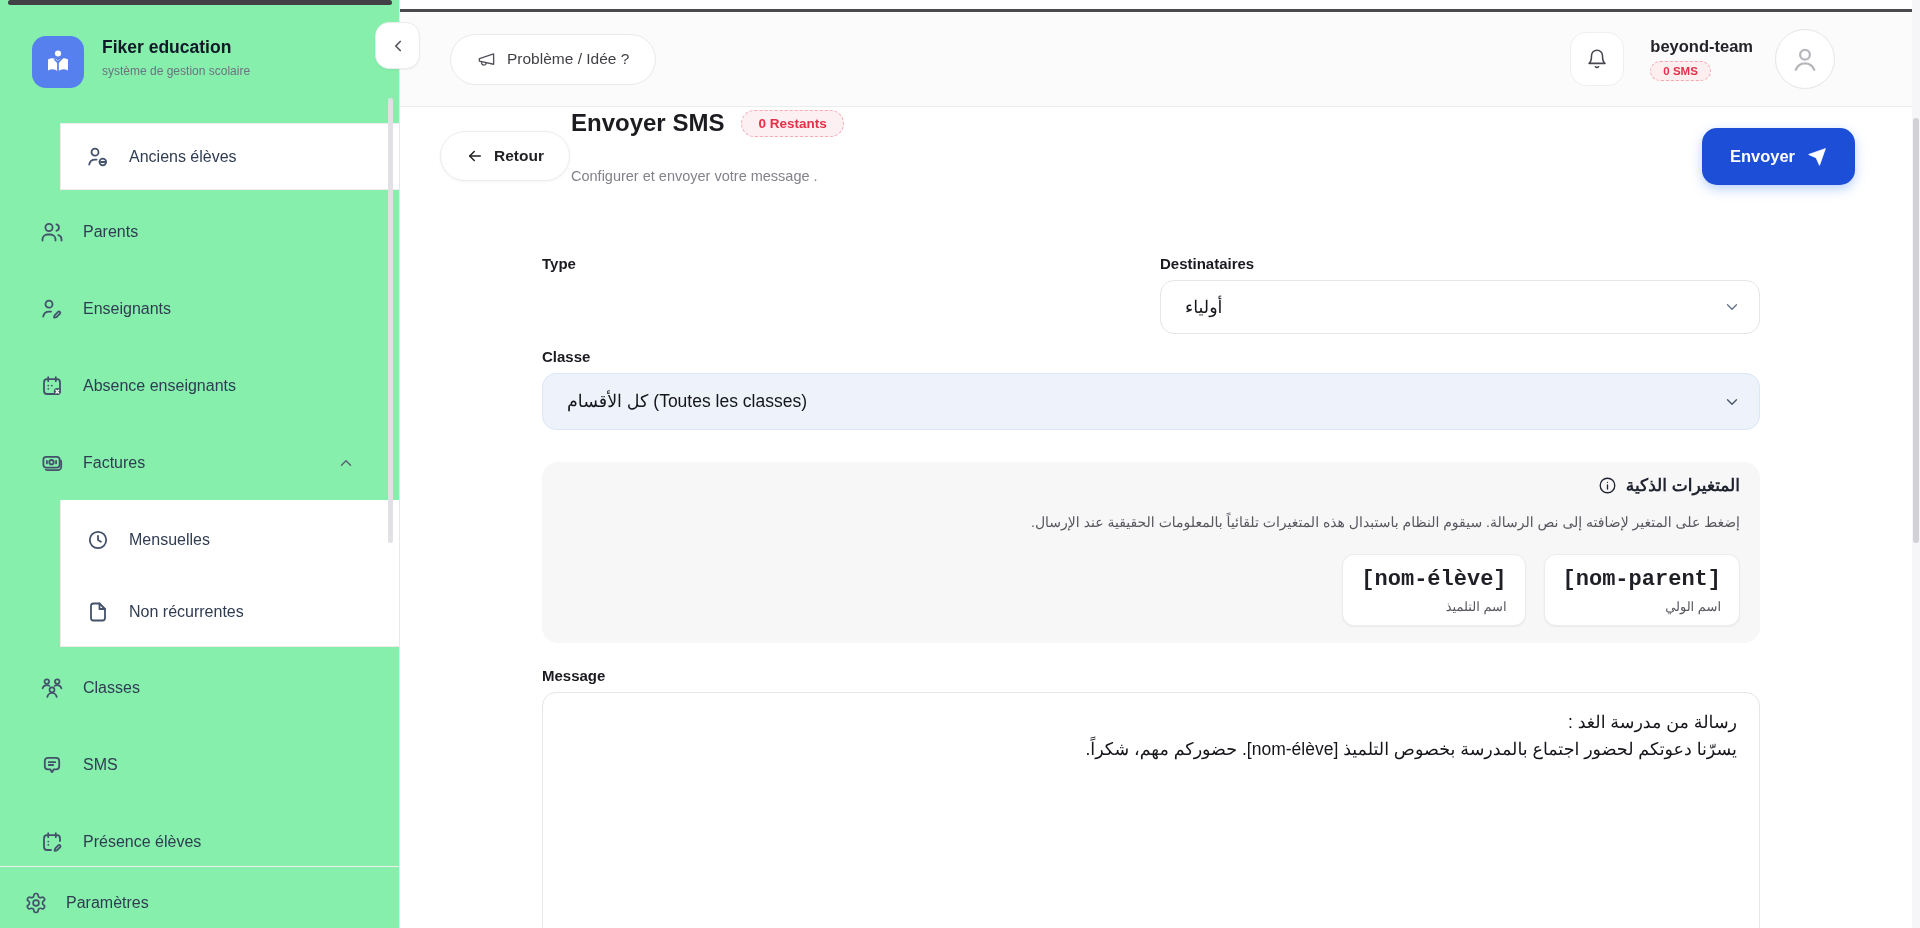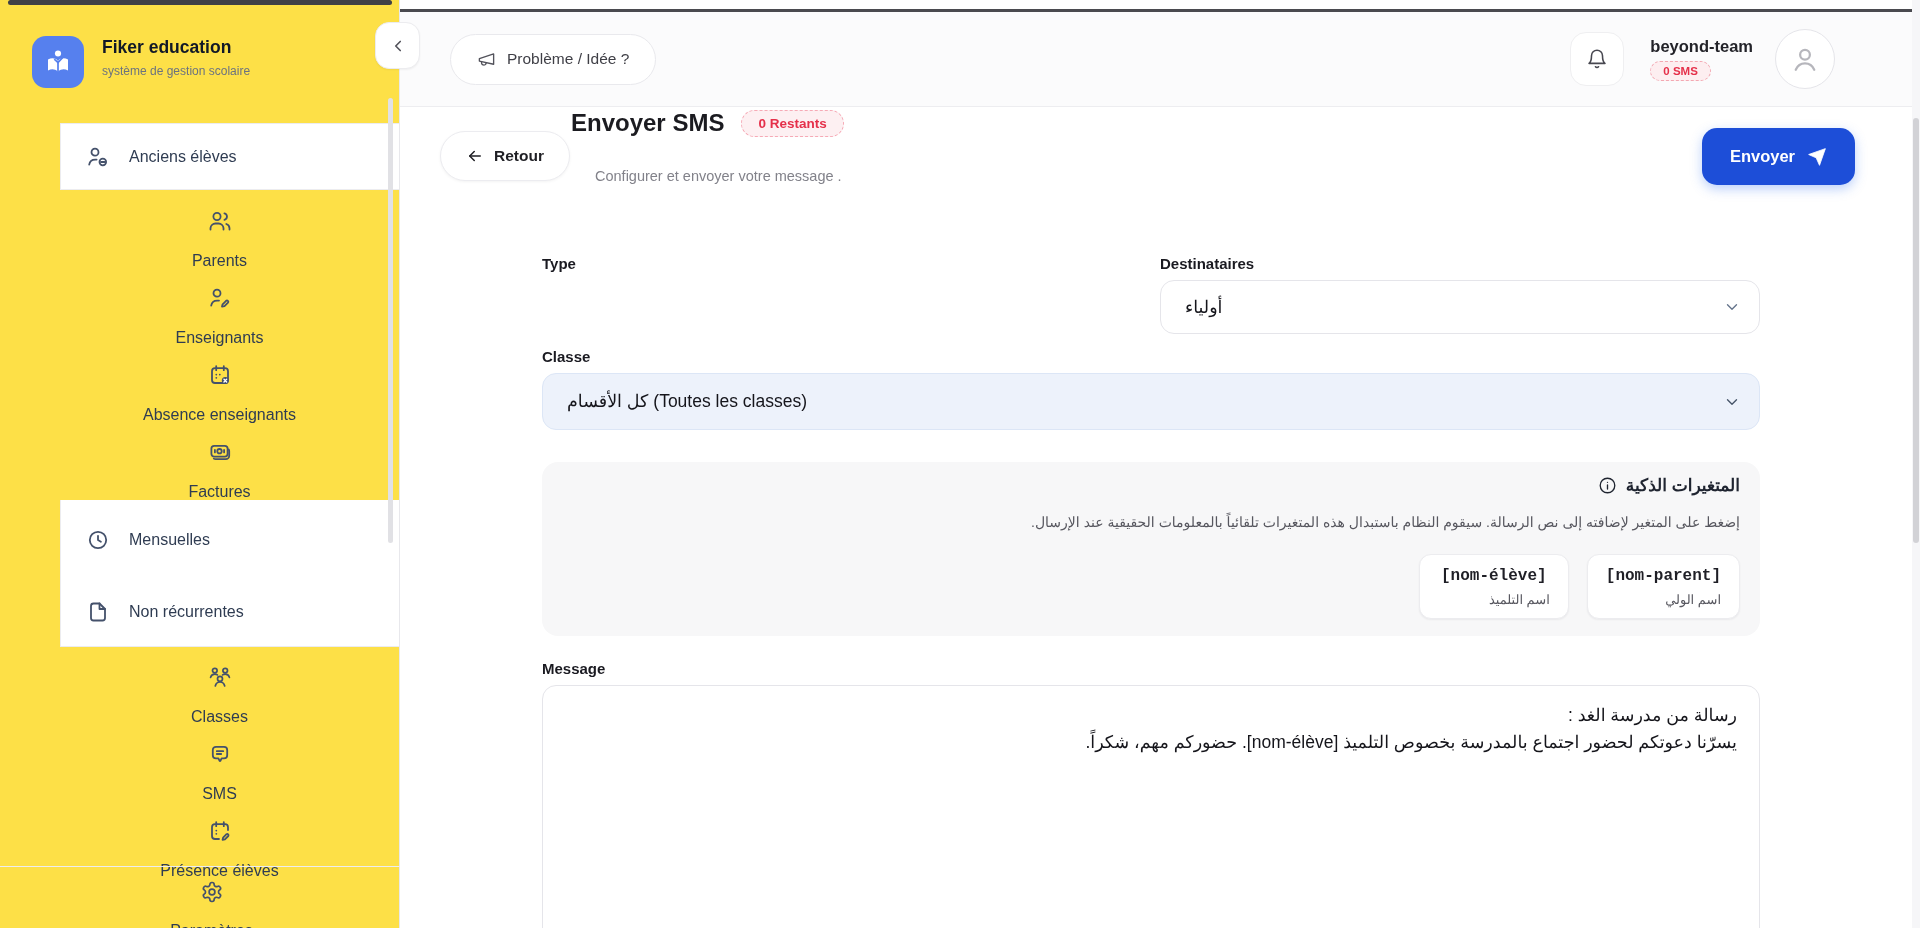--- a/index.html
+++ b/index.html
@@ -1,25 +1,25 @@
 <!DOCTYPE html>
 <html><head>
 <meta charset="utf-8">
 <style>
   * { margin:0; padding:0; box-sizing:border-box; }
   html,body { width:1920px; height:928px; background:#fff; font-family:"Liberation Sans", sans-serif; overflow:hidden; }
   #app { position:relative; width:1920px; height:928px; background:#fff; overflow:hidden; }
 
   
-  .sidebar { position:absolute; left:0; top:0; width:400px; height:928px; background:#fde047; border-right:1px solid #e8e8ec; }
+  .sidebar { position:absolute; left:0; top:0; width:400px; height:928px; background:#86efac; border-right:1px solid #e8e8ec; }
   .top-thumb { position:absolute; left:8px; top:0; width:384px; height:5px; background:#404046; border-radius:3px; }
   .logo { position:absolute; left:32px; top:36px; width:52px; height:52px; border-radius:14px; background:#5680ee; display:flex; align-items:center; justify-content:center; }
   .brand-title { position:absolute; left:102px; top:37px; font-size:17.5px; font-weight:700; color:#111827; }
   .brand-sub { position:absolute; left:102px; top:64px; font-size:12px; color:#6b7280; }
-  .nav-item { position:absolute; left:0; width:399px; height:46px; display:flex; align-items:center; gap:19px; padding-left:40px; font-size:16px; font-weight:500; color:#2f3c52; cursor:pointer;flex-direction:column; }
+  .nav-item { position:absolute; left:0; width:399px; height:46px; display:flex; align-items:center; gap:19px; padding-left:40px; font-size:16px; font-weight:500; color:#2f3c52; cursor:pointer; }
   .nav-item svg { flex:0 0 auto; }
   .subgroup { position:absolute; left:60px; width:339px; background:#fff; border-left:1px solid #ececef; }
   .subgroup.one { top:123px; height:67px; border-top:1px solid #ececef; border-bottom:1px solid #ececef; }
   .subgroup.two { top:500px; height:147px; border-bottom:1px solid #ececef; }
   .sub-item { position:absolute; left:0; width:100%; height:46px; display:flex; align-items:center; gap:19px; padding-left:25px; font-size:16px; font-weight:500; color:#2f3c52; cursor:pointer; }
   .chev-wrap { margin-left:auto; margin-right:44px; display:flex; }
   .side-divider { position:absolute; left:0; top:866px; width:400px; height:1px; background:#ededf0; }
   .side-thumb { position:absolute; left:388px; top:98px; width:5px; height:445px; background:#e1e1e5; border-radius:3px; }
   .collapse-btn { position:absolute; left:375px; top:22px; width:45px; height:47px; border-radius:14px; background:#fff; border:1px solid #ececef; box-shadow:0 1px 2px rgba(0,0,0,.05); display:flex; align-items:center; justify-content:center; z-index:20; cursor:pointer; }
 
@@ -33,39 +33,39 @@
   .team { margin-right:22px; display:flex; flex-direction:column; align-items:flex-start; }
   .team-name { font-size:16.5px; font-weight:700; color:#232329; }
   .sms-badge { margin-top:5px; padding:3px 12px; border-radius:12px; font-size:11.5px; font-weight:700; color:#e5304a; background:#fdeef0; border:1.5px dashed #f3a8b2; }
   .avatar { width:60px; height:60px; border-radius:50%; background:#fff; border:1.5px solid #e5e5ea; display:flex; align-items:center; justify-content:center; cursor:pointer; }
 
   .page-head { position:absolute; left:0; top:107px; right:0; height:100px; }
   .back-btn { position:absolute; left:40px; top:24px; height:50px; border-radius:25px; border:1px solid #ececf0; background:#fff; box-shadow:0 1px 3px rgba(0,0,0,.05); display:flex; align-items:center; gap:10px; padding:0 25px; font-size:15.5px; font-weight:600; color:#1f1f24; cursor:pointer; }
   .title-row { position:absolute; left:171px; top:2px; display:flex; align-items:center; gap:17px; }
   .page-title { font-size:24px; font-weight:700; color:#1b1b20; }
   .restants-badge { padding:5px 16px; border-radius:16px; border:1.5px dashed #f6aab6; background:#fdf0f2; color:#e5304a; font-size:13.5px; font-weight:700; }
-  .page-sub { position:absolute; left:171px; top:61px; font-size:14.5px; color:#82828a;margin-left:24px; }
+  .page-sub { position:absolute; left:171px; top:61px; font-size:14.5px; color:#82828a; }
   .send-btn { position:absolute; right:65px; top:21px; height:57px; border-radius:15px; background:#1d4ed8; border:none; display:flex; align-items:center; gap:12px; padding:0 28px; font-size:16.5px; font-weight:600; color:#fff; font-family:inherit; box-shadow:0 4px 12px rgba(61,120,242,.35); cursor:pointer; }
 
   .content { position:absolute; left:142px; right:160px; top:255px; }
   .flabel { font-size:15px; font-weight:600; color:#1a1a21; margin-bottom:8px; }
   .frow { display:flex; gap:18px; }
   .field { flex:1; }
   .select { position:relative; height:54px; border-radius:14px; border:1px solid #e5e5ea; background:#fff; display:flex; align-items:center; padding:0 44px 0 24px; font-size:17.5px; color:#15151b; cursor:pointer; }
   .select .chev { position:absolute; right:18px; top:50%; transform:translateY(-50%); display:flex; }
   .field.classe { margin-top:14px; }
   .select.blue { height:57px; background:#edf2fb; border:1px solid #dce6f6; }
 
   .panel { margin-top:32px; border-radius:16px; background:#f7f7f8; padding:13px 20px 17px; direction:rtl; text-align:right; }
   .panel-head { display:flex; align-items:center; gap:9px;text-align:center; }
   .panel-title { font-size:17px; font-weight:700; color:#1f2430; }
   .panel-desc { margin-top:16px; font-size:14px; color:#57575f; line-height:1.45; }
   .chips { margin-top:22px; direction:ltr; display:flex; justify-content:flex-end; gap:18px; }
   .chip { background:#fff; border:1px solid #ececef; border-radius:12px; box-shadow:0 1px 2px rgba(16,24,40,.06); padding:12px 18px 11px; min-width:150px; cursor:pointer; }
-  .chip-code { font-family:"Liberation Mono", monospace; font-size:16px; font-weight:700; color:#1f1f26; text-align:center; }
+  .chip-code { font-family:"Liberation Mono", monospace; font-size:22px; font-weight:700; color:#1f1f26; text-align:center; }
   .chip-caption { margin-top:7px; font-size:13px; color:#57575f; text-align:right; direction:rtl; }
 
   .msg-label { margin-top:24px; }
   .msg-box { width:100%; height:270px; border-radius:14px; border:1px solid #e5e5ea; background:#fff; padding:16px 22px; direction:rtl; text-align:right; font-size:17.5px; line-height:1.5; color:#15151b; font-family:inherit; resize:none; outline:none; }
 
   .page-scroll { position:absolute; right:0; top:0; width:8px; height:928px; background:#f6f6f8; }
   .page-scroll-thumb { position:absolute; right:1px; top:118px; width:6px; height:425px; background:#d2d2d6; border-radius:3px; }
 
   svg { display:block; }
 </style>

